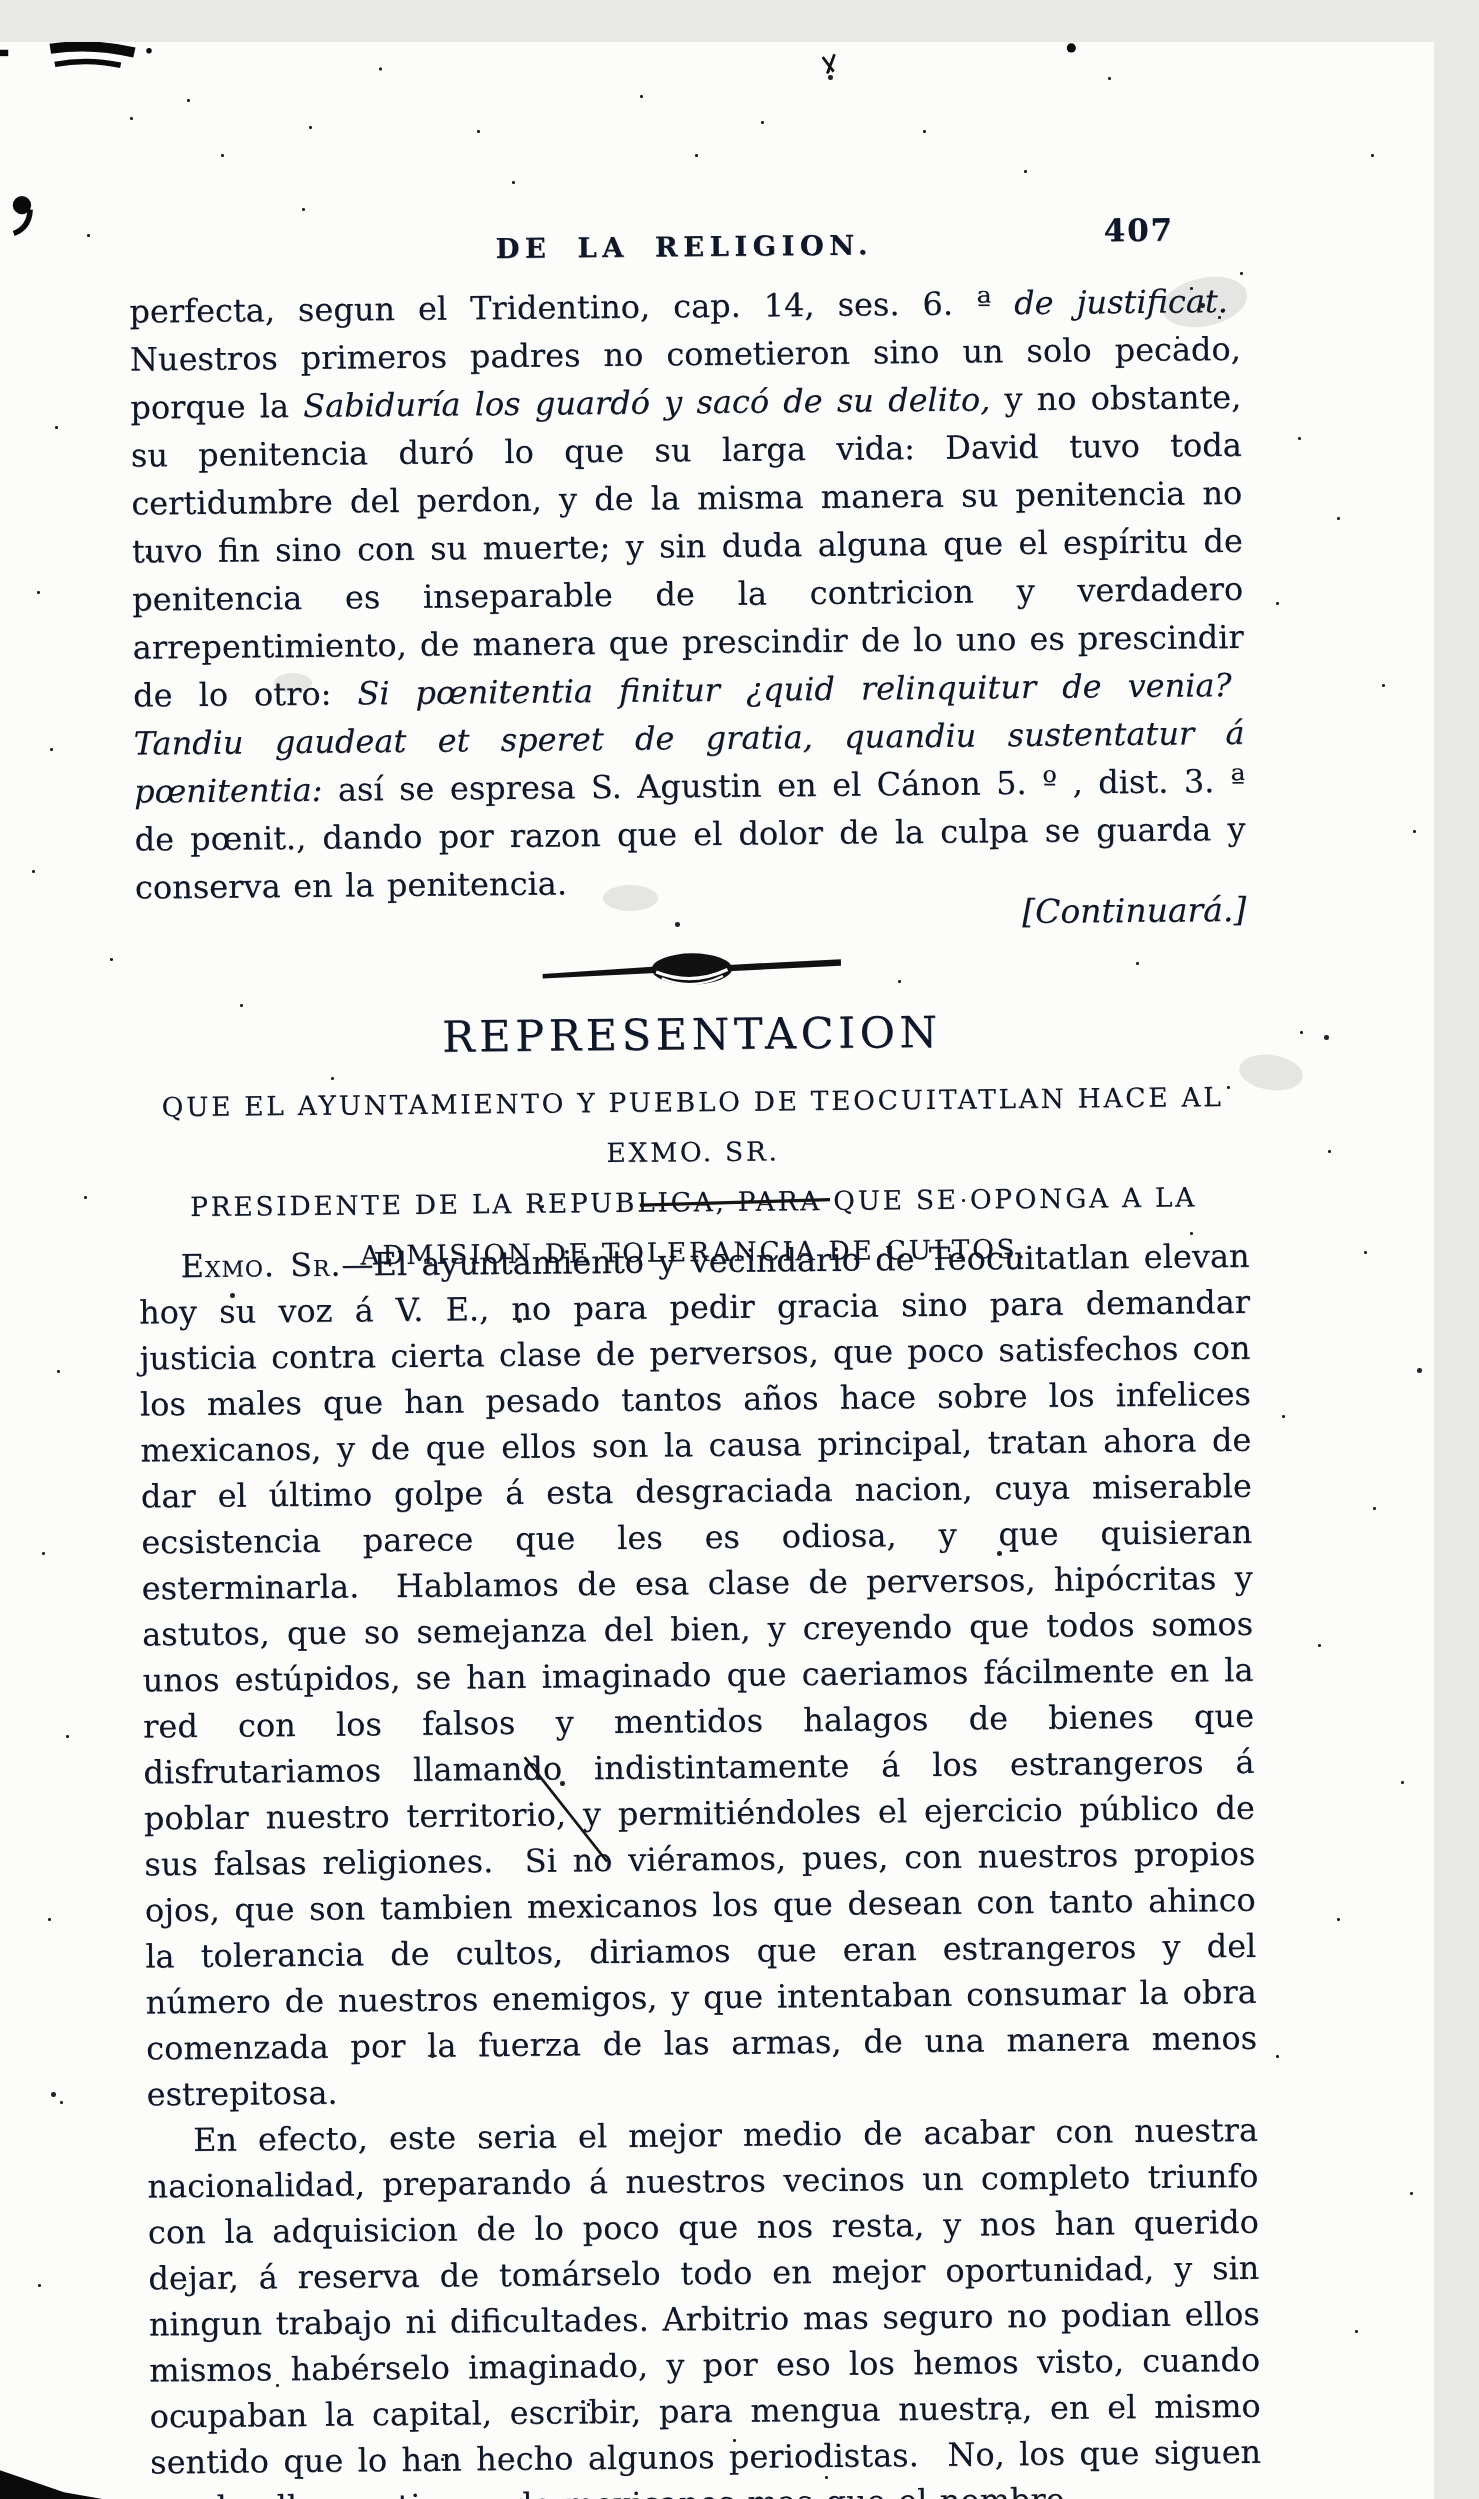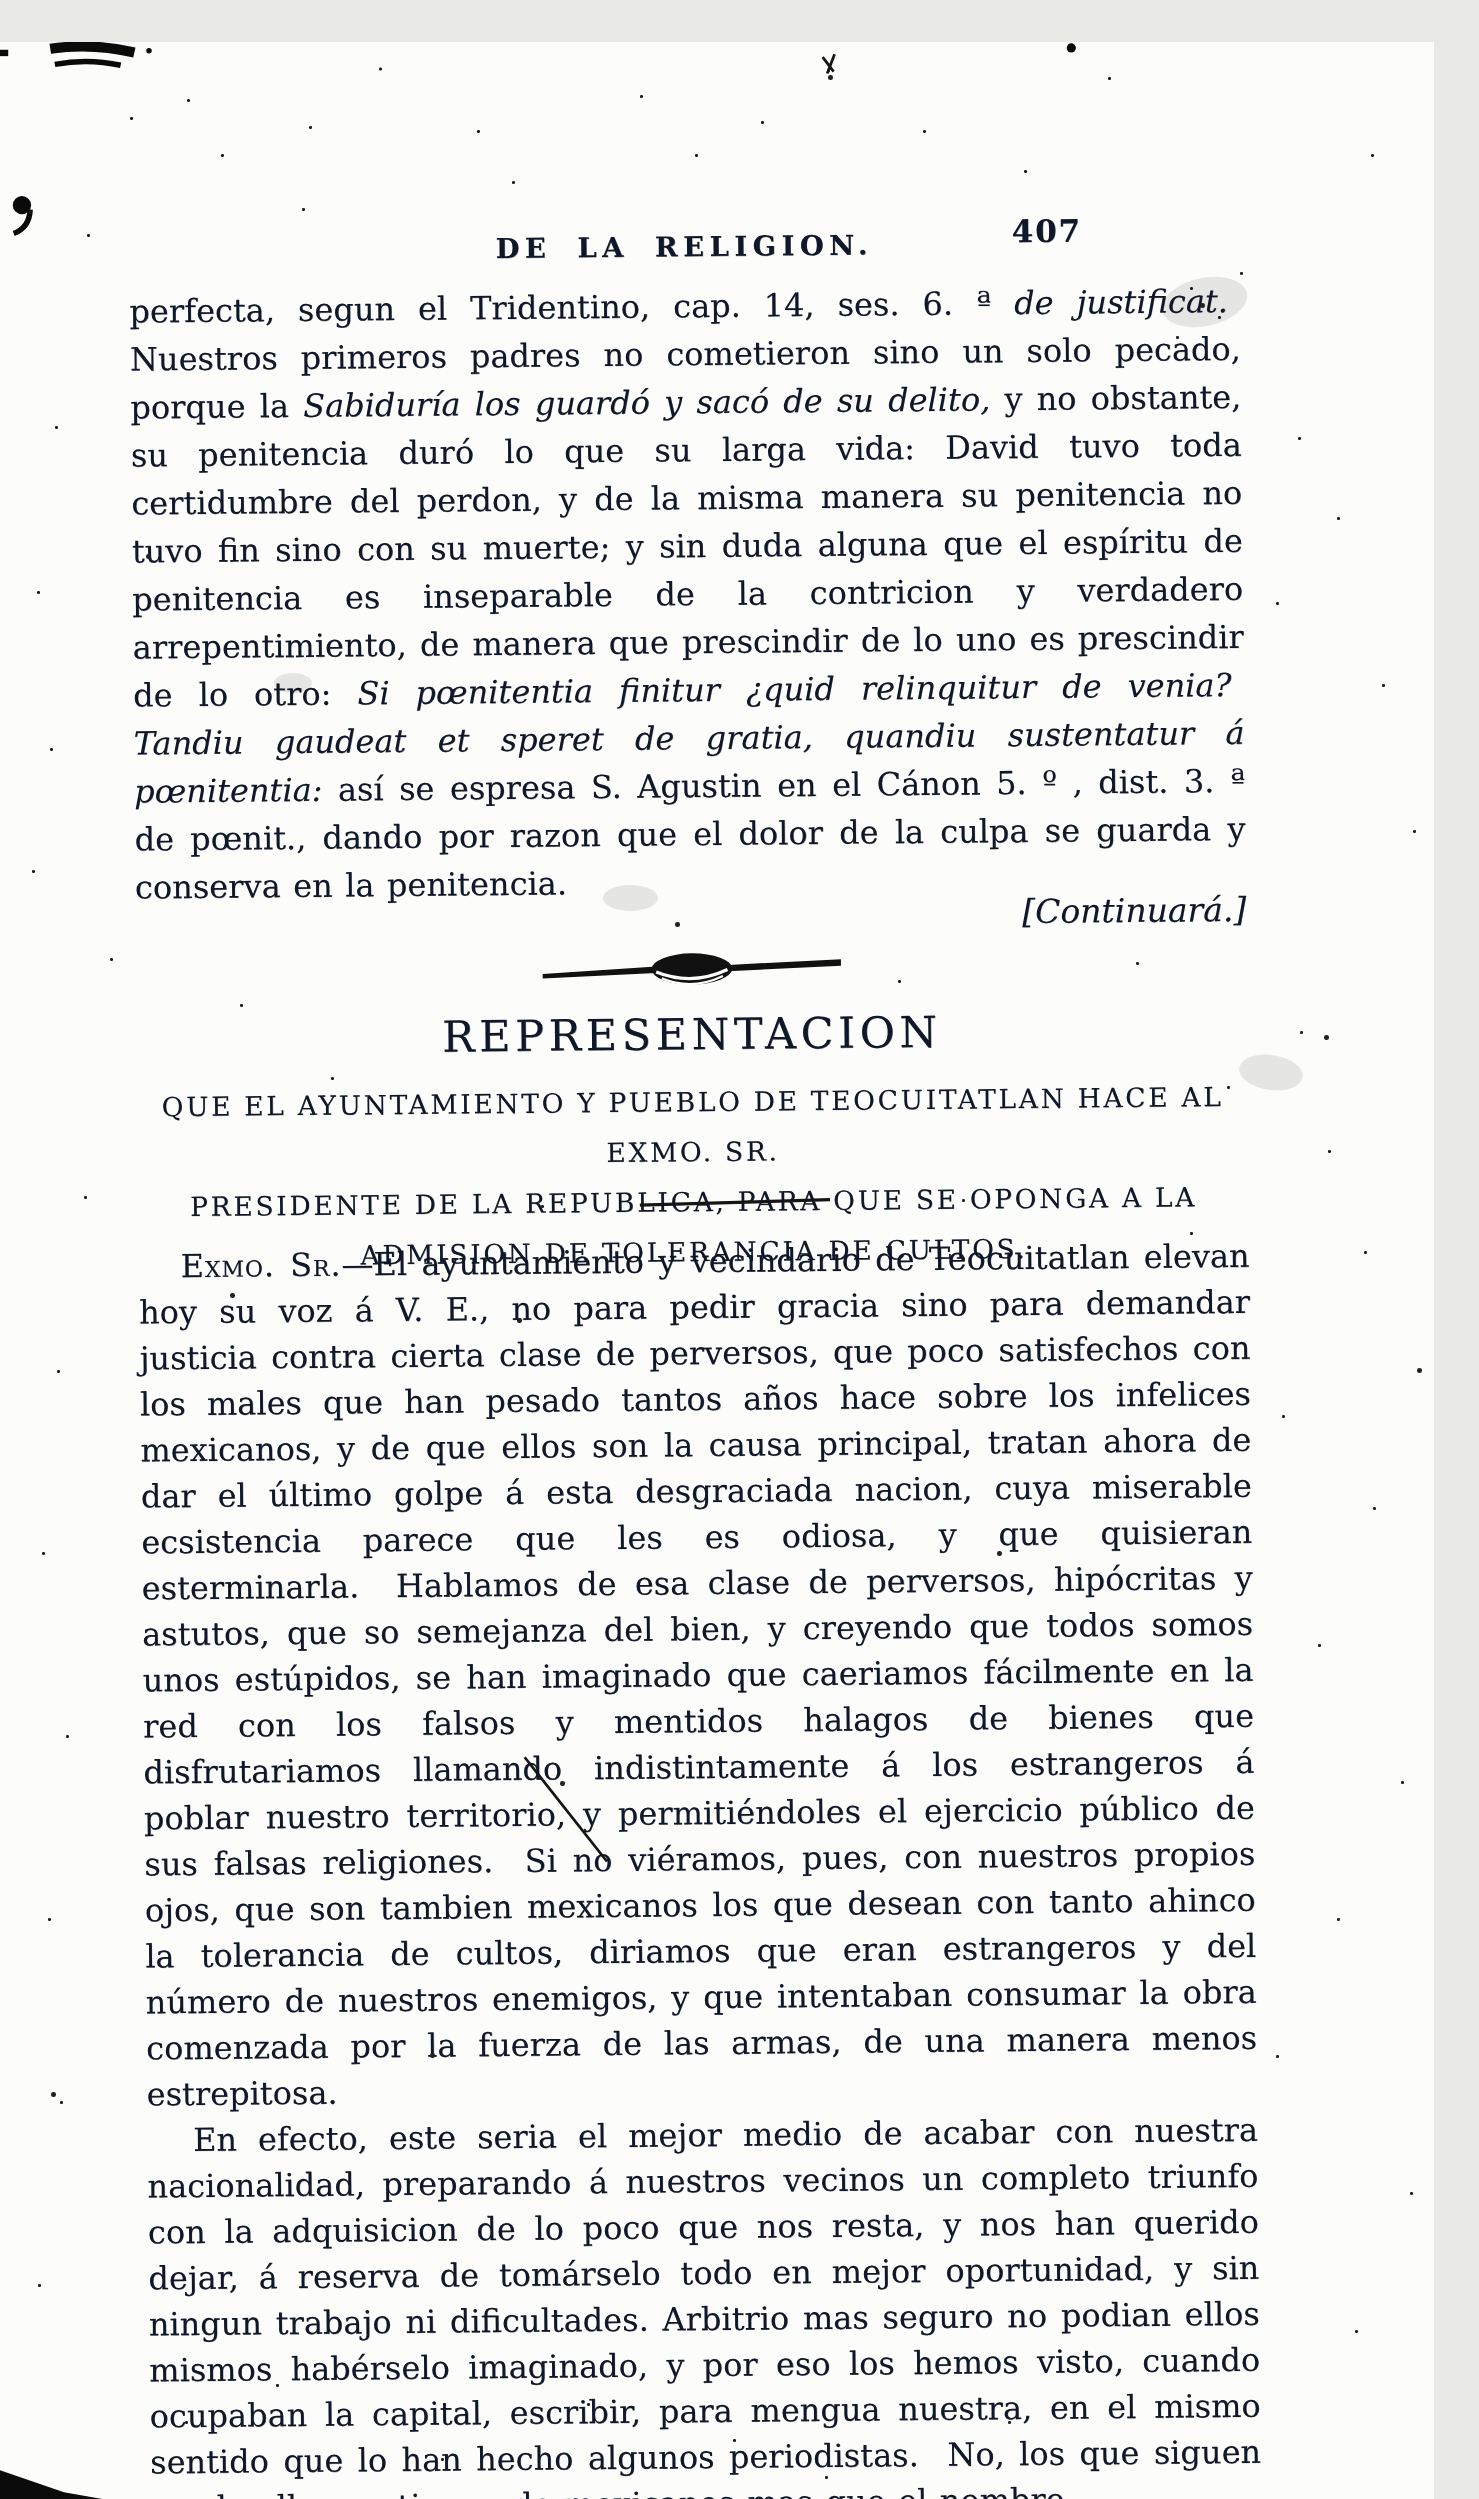--- a/index.html
+++ b/index.html
@@ -18,21 +18,21 @@
     transform-origin:50% 42%;
   }
   .block{position:absolute;left:137px;width:1111px;}
   .running-head{
     top:188px;text-align:center;
     font-size:27.4px;font-weight:bold;
     letter-spacing:5.5px;word-spacing:11px;
     text-shadow:0.4px 0.4px 0 rgba(0,0,0,0.45);
   }
   .pagenum{
-    position:absolute;left:1020px;top:174px;
+    position:absolute;left:1112px;top:174px;
     font-size:31px;font-weight:bold;letter-spacing:1.8px;
     text-shadow:0.4px 0.4px 0 rgba(0,0,0,0.5);
   }
   .para{
     margin:0;
     font-size:32px;
     text-align:justify;
     word-spacing:2.3px;
     text-shadow:0.3px 0.3px 0 rgba(10,10,10,0.4);
   }

